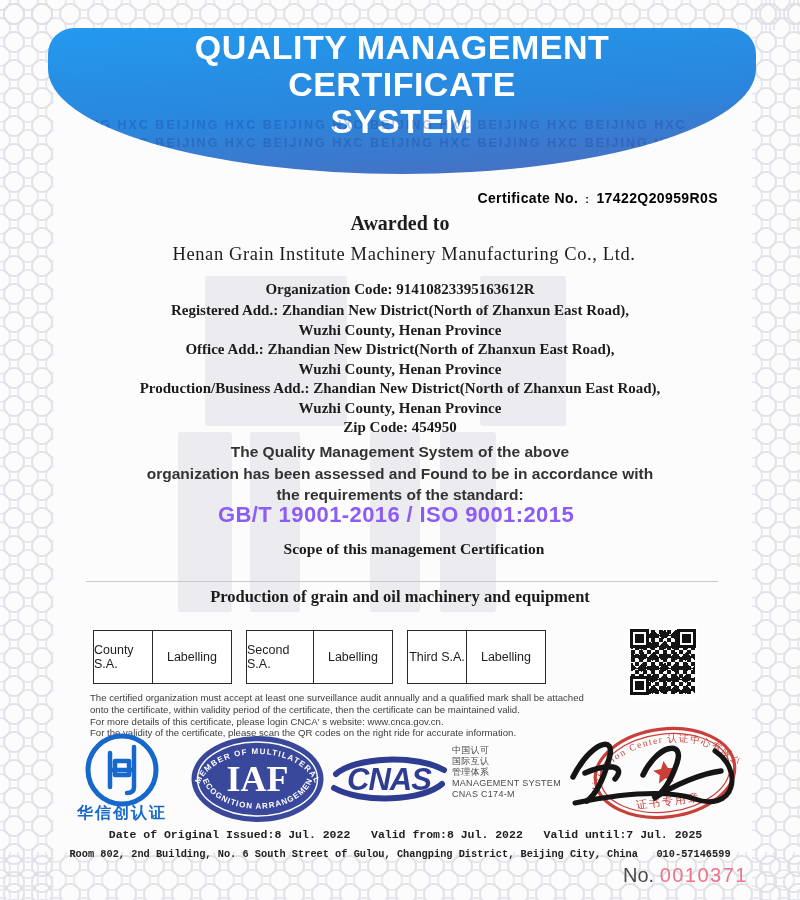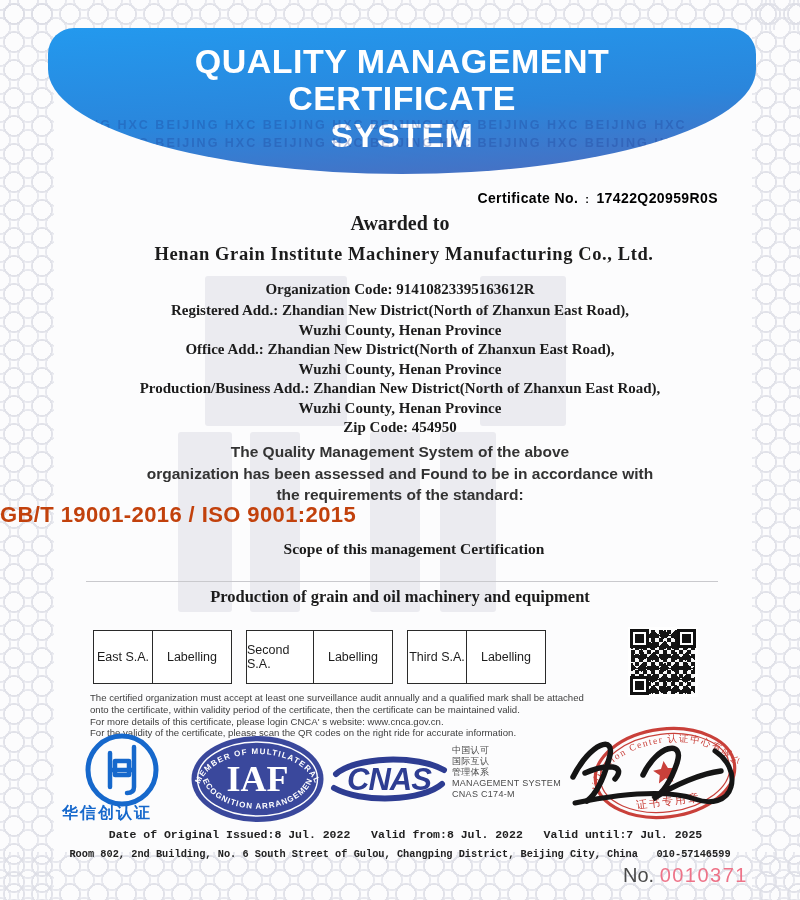--- a/index.html
+++ b/index.html
@@ -14,38 +14,38 @@
   .lace-top{left:0;top:0;width:800px;height:30px;}
   .lace-left{left:0;top:0;width:54px;height:900px;}
   .lace-right{left:752px;top:0;width:48px;height:900px;}
   .lace-bottom{left:0;top:852px;width:800px;height:48px;}
   
   .wm{position:absolute;background:#ebebf0;border-radius:3px;}
   
   .banner{position:absolute;left:48px;top:28px;width:708px;height:146px;
     background:linear-gradient(176deg,#2399ee 0%,#2a86dc 55%,#4d6cbe 100%);
     border-radius:26px 26px 50% 50% / 26px 26px 105px 105px;overflow:hidden;}
-  .banner-title{margin-top:15px;text-align:center;color:#fff;font-family:"Liberation Sans",sans-serif;
+  .banner-title{margin-top:1px;text-align:center;color:#fff;font-family:"Liberation Sans",sans-serif;
     font-weight:700;font-size:34px;line-height:37px;letter-spacing:.5px;}
   .banner-wm{position:absolute;left:0;right:0;text-align:left;white-space:nowrap;overflow:hidden;
     color:rgba(25,55,140,.28);font-family:"Liberation Sans",sans-serif;font-weight:700;
     font-size:12.5px;letter-spacing:2px;}
   
   .certno{position:absolute;top:190px;right:82px;font-family:"Liberation Sans",sans-serif;
     font-weight:700;font-size:14px;letter-spacing:.4px;white-space:nowrap;color:#000000;}
   .certno .sep{padding:0 7px;font-size:11px;}
   .awarded{position:absolute;left:0;right:0;top:212px;text-align:center;font-weight:700;font-size:20px;}
-  .company{position:absolute;left:8px;right:0;top:244px;text-align:center;font-weight:700;font-size:18.5px;letter-spacing:.6px;}
+  .company{position:absolute;left:8px;right:0;top:244px;text-align:center;font-weight:400;font-size:18.5px;letter-spacing:.6px;}
   .orgcode{position:absolute;left:0;right:0;top:281px;text-align:center;font-weight:700;font-size:15px;}
   .addr{position:absolute;left:0;right:0;top:301px;text-align:center;font-weight:700;
     font-size:15px;line-height:19.5px;}
   .statement{position:absolute;left:0;right:0;top:441px;text-align:center;
     font-family:"Liberation Sans",sans-serif;font-weight:700;font-size:15.5px;line-height:21.5px;color:#333;}
-  .standard{position:absolute;left:0;right:8px;top:502px;
-    font-family:"Liberation Sans",sans-serif;font-weight:700;font-size:22px;color:#c2410c;letter-spacing:.4px;}
+  .standard{position:absolute;left:0;right:8px;top:502px;text-align:center;
+    font-family:"Liberation Sans",sans-serif;font-weight:700;font-size:22px;color:#8b5cf6;letter-spacing:.4px;}
   .scope-h{position:absolute;left:0;right:0;top:540px;text-align:center;font-weight:700;font-size:15.5px;padding-left:28px;}
   .divider{position:absolute;left:86px;top:581px;width:632px;height:1px;background:#c9c9cd;}
   .scope-v{position:absolute;left:0;right:0;top:587px;text-align:center;font-weight:700;font-size:16.5px;}
   
   .sboxes{position:absolute;left:93px;top:630px;display:flex;gap:14px;}
   .sbox{display:flex;border:1.5px solid #2a2a2a;height:52px;background:#fff;}
   .sbox .cell{display:flex;align-items:center;justify-content:center;
     font-family:"Liberation Sans",sans-serif;font-size:12.5px;color:#1d1d1d;}
   .sbox .c1{width:58px;border-right:1.5px solid #2a2a2a;}
   .sbox .c2{width:78px;}
@@ -57,21 +57,21 @@
       repeating-conic-gradient(from 45deg,#151515 0% 22%,rgba(0,0,0,0) 22% 55%);
     background-size:8px 8px,11px 11px;}
   .qr .f{position:absolute;width:13px;height:13px;border:3px solid #111;background:#fff;}
   .qr .f::after{content:"";position:absolute;inset:2px;background:#111;}
   .qr .f.tl{left:2px;top:2px;} .qr .f.tr{right:2px;top:2px;} .qr .f.bl{left:2px;bottom:2px;}
   
   .fineprint{position:absolute;left:90px;top:692px;width:590px;
     font-family:Liberation Sans, sans-serif;font-size:9.6px;line-height:11.8px;color:#3e3e3e;}
   
   .logo-svg{position:absolute;}
-  .hxc-caption{position:absolute;left:62px;top:803px;width:120px;
+  .hxc-caption{position:absolute;left:62px;top:803px;width:120px;text-align:center;
     color:#1668cc;font-weight:700;font-size:16px;letter-spacing:2px;
     font-family:"Liberation Sans",sans-serif;}
   .accred{position:absolute;left:452px;top:745px;font-family:"Liberation Sans",sans-serif;
     font-size:9px;line-height:11px;color:#4a4a4a;letter-spacing:.3px;}
   
   .dateline{position:absolute;left:0;right:0;top:828px;text-align:center;white-space:pre;
     font-family:"Liberation Mono",monospace;font-weight:700;font-size:11.5px;color:#222;padding-left:11px;}
   .addrline{position:absolute;left:0;right:0;top:848px;text-align:center;white-space:pre;
     font-family:"Liberation Mono",monospace;font-weight:700;font-size:10.3px;color:#222;}
   .serial{position:absolute;right:52px;top:864px;font-family:"Liberation Sans",sans-serif;font-size:20px;}
@@ -127,21 +127,21 @@
     <div>organization has been assessed and Found to be in accordance with</div>
     <div>the requirements of the standard:</div>
   </div>
   <div class="standard">GB/T 19001-2016 / ISO 9001:2015</div>
   <div class="scope-h">Scope of this management Certification</div>
   <div class="divider"></div>
   <div class="scope-v">Production of grain and oil machinery and equipment</div>
 
   <div class="sboxes">
     <div class="sbox">
-      <div class="cell c1">East S.A.</div>
+      <div class="cell c1">County S.A.</div>
       <div class="cell c2">Labelling</div>
     </div>
     <div class="sbox">
       <div class="cell c1" style="width:66px;">Second S.A.</div>
       <div class="cell c2">Labelling</div>
     </div>
     <div class="sbox">
       <div class="cell c1">Third S.A.</div>
       <div class="cell c2">Labelling</div>
     </div>

